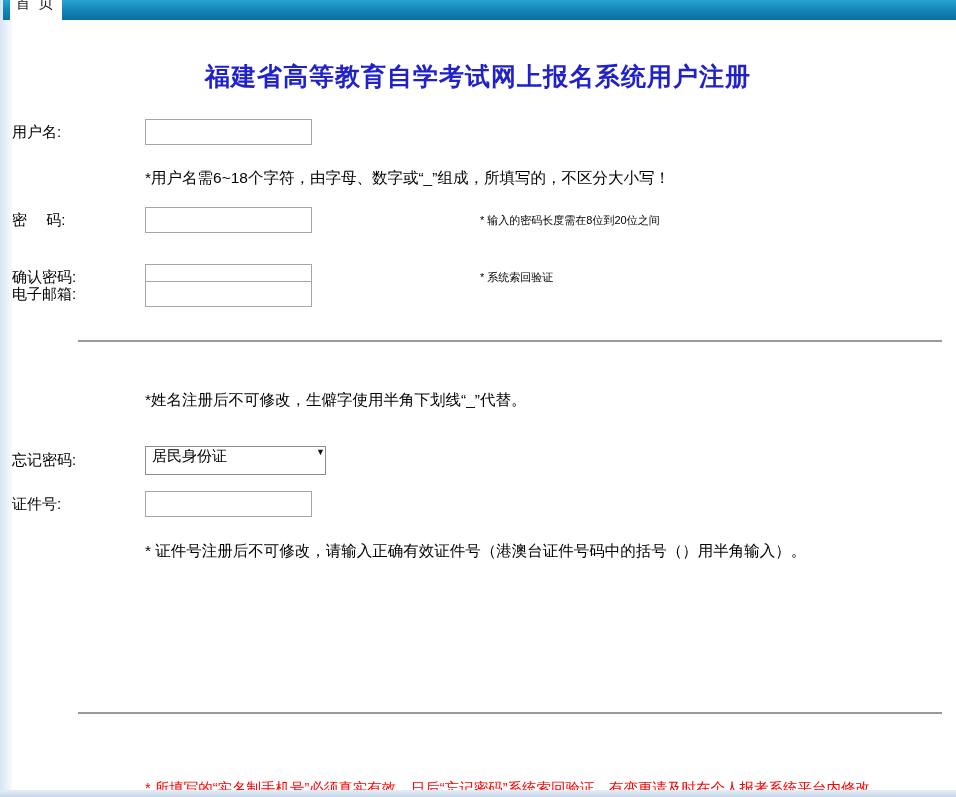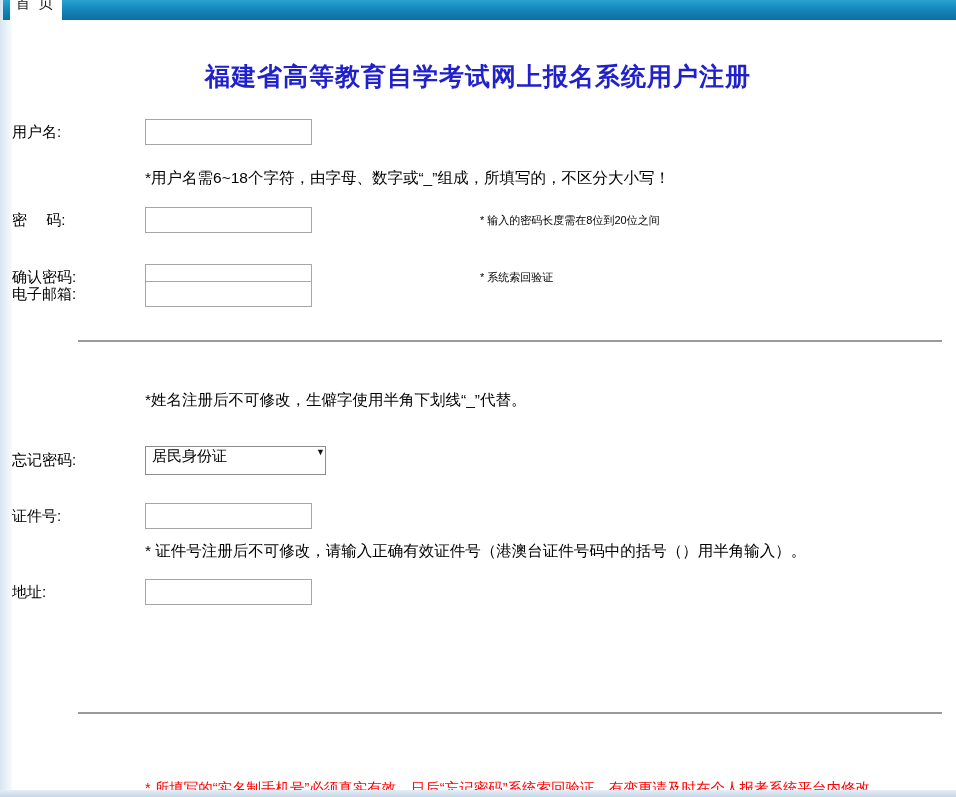--- a/index.html
+++ b/index.html
@@ -115,30 +115,26 @@
   <div class="hint-row" style="top:370px">*姓名注册后不可修改，生僻字使用半角下划线“_”代替。</div>
 
   <div class="form-row row-tall" style="top:426px">
     <label class="flabel">忘记密码:</label>
     <div class="fselect">
       <span>居民身份证</span>
       <span class="arrow">▼</span>
     </div>
   </div>
 
-  <div class="form-row" style="top:483px">
+  <div class="form-row" style="top:471px">
     <label class="flabel">证件号:</label>
     <input class="finput" value="" style="">
   </div>
   <div class="hint-row" style="top:521px">* 证件号注册后不可修改，请输入正确有效证件号（港澳台证件号码中的括号（）用半角输入）。</div>
 
-  <div class="form-row" style="top:559px">
-    <label class="flabel">地址:</label>
-    <input class="finput" value="" style="">
-  </div>
 
 
 
   <div class="divider" style="top:692px"></div>
 
   <div class="hint-row hint-red" style="top:759px">* 所填写的“实名制手机号”必须真实有效，日后“忘记密码”系统索回验证，有变更请及时在个人报考系统平台内修改。</div>
 
 </div>
 
 <div class="bottom-strip"></div>

